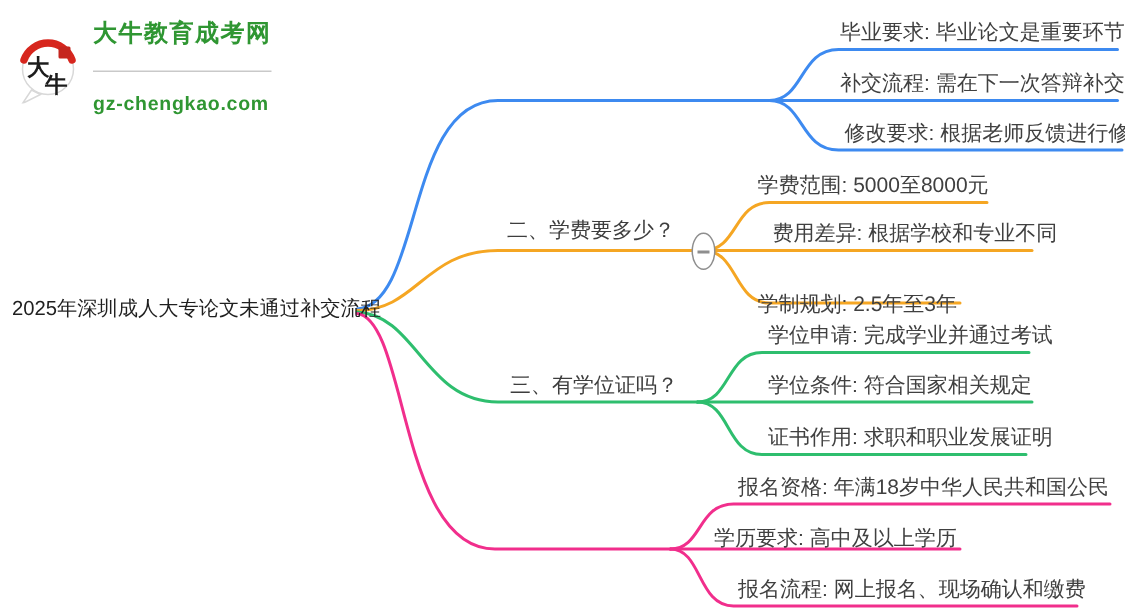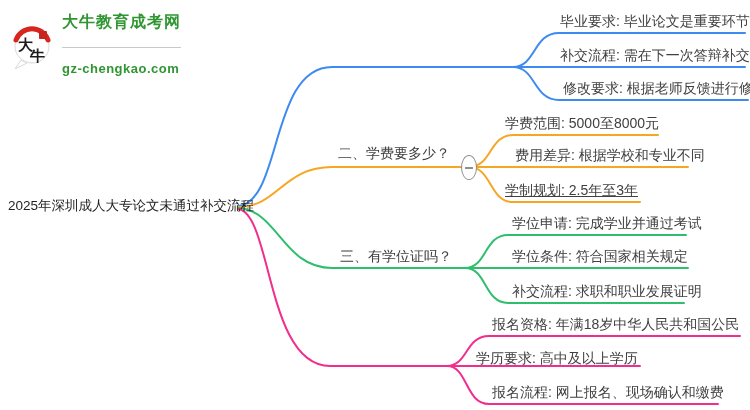--- a/index.html
+++ b/index.html
@@ -126,24 +126,24 @@
   <div class="node child-node" style="left:560px; top:11px;">毕业要求: 毕业论文是重要环节</div>
   <div class="node child-node" style="left:560px; top:45px;">补交流程: 需在下一次答辩补交</div>
   <div class="node child-node" style="left:563px; top:78px;">修改要求: 根据老师反馈进行修改</div>
 
   <div class="node branch-label" style="left:338px; top:143px;">二、学费要多少？</div>
   <div class="collapse-btn">
     <span class="minus-bar"></span>
   </div>
   <div class="node child-node" style="left:505px; top:113px;">学费范围: 5000至8000元</div>
   <div class="node child-node" style="left:505px; top:145px;margin-left:10px;">费用差异: 根据学校和专业不同</div>
-  <div class="node child-node" style="left:505px; top:180px;text-decoration:underline;">学制规划: 2.5年至3年</div>
+  <div class="node child-node" style="left:505px; top:192px;">学制规划: 2.5年至3年</div>
 
   <div class="node branch-label" style="left:340px; top:246px;">三、有学位证吗？</div>
   <div class="node child-node" style="left:512px; top:246px;">学位条件: 符合国家相关规定</div>
   <div class="node child-node" style="left:512px; top:213px;">学位申请: 完成学业并通过考试</div>
-  <div class="node child-node" style="left:512px; top:281px;">补交流程: 求职和职业发展证明</div>
+  <div class="node child-node" style="left:512px; top:281px;">证书作用: 求职和职业发展证明</div>
 
   <div class="node child-node" style="left:492px; top:314px;">报名资格: 年满18岁中华人民共和国公民</div>
   <div class="node child-node" style="left:476px; top:348px;">学历要求: 高中及以上学历</div>
   <div class="node child-node" style="left:492px; top:382px;">报名流程: 网上报名、现场确认和缴费</div>
 
 </div>
 
 </body></html>

